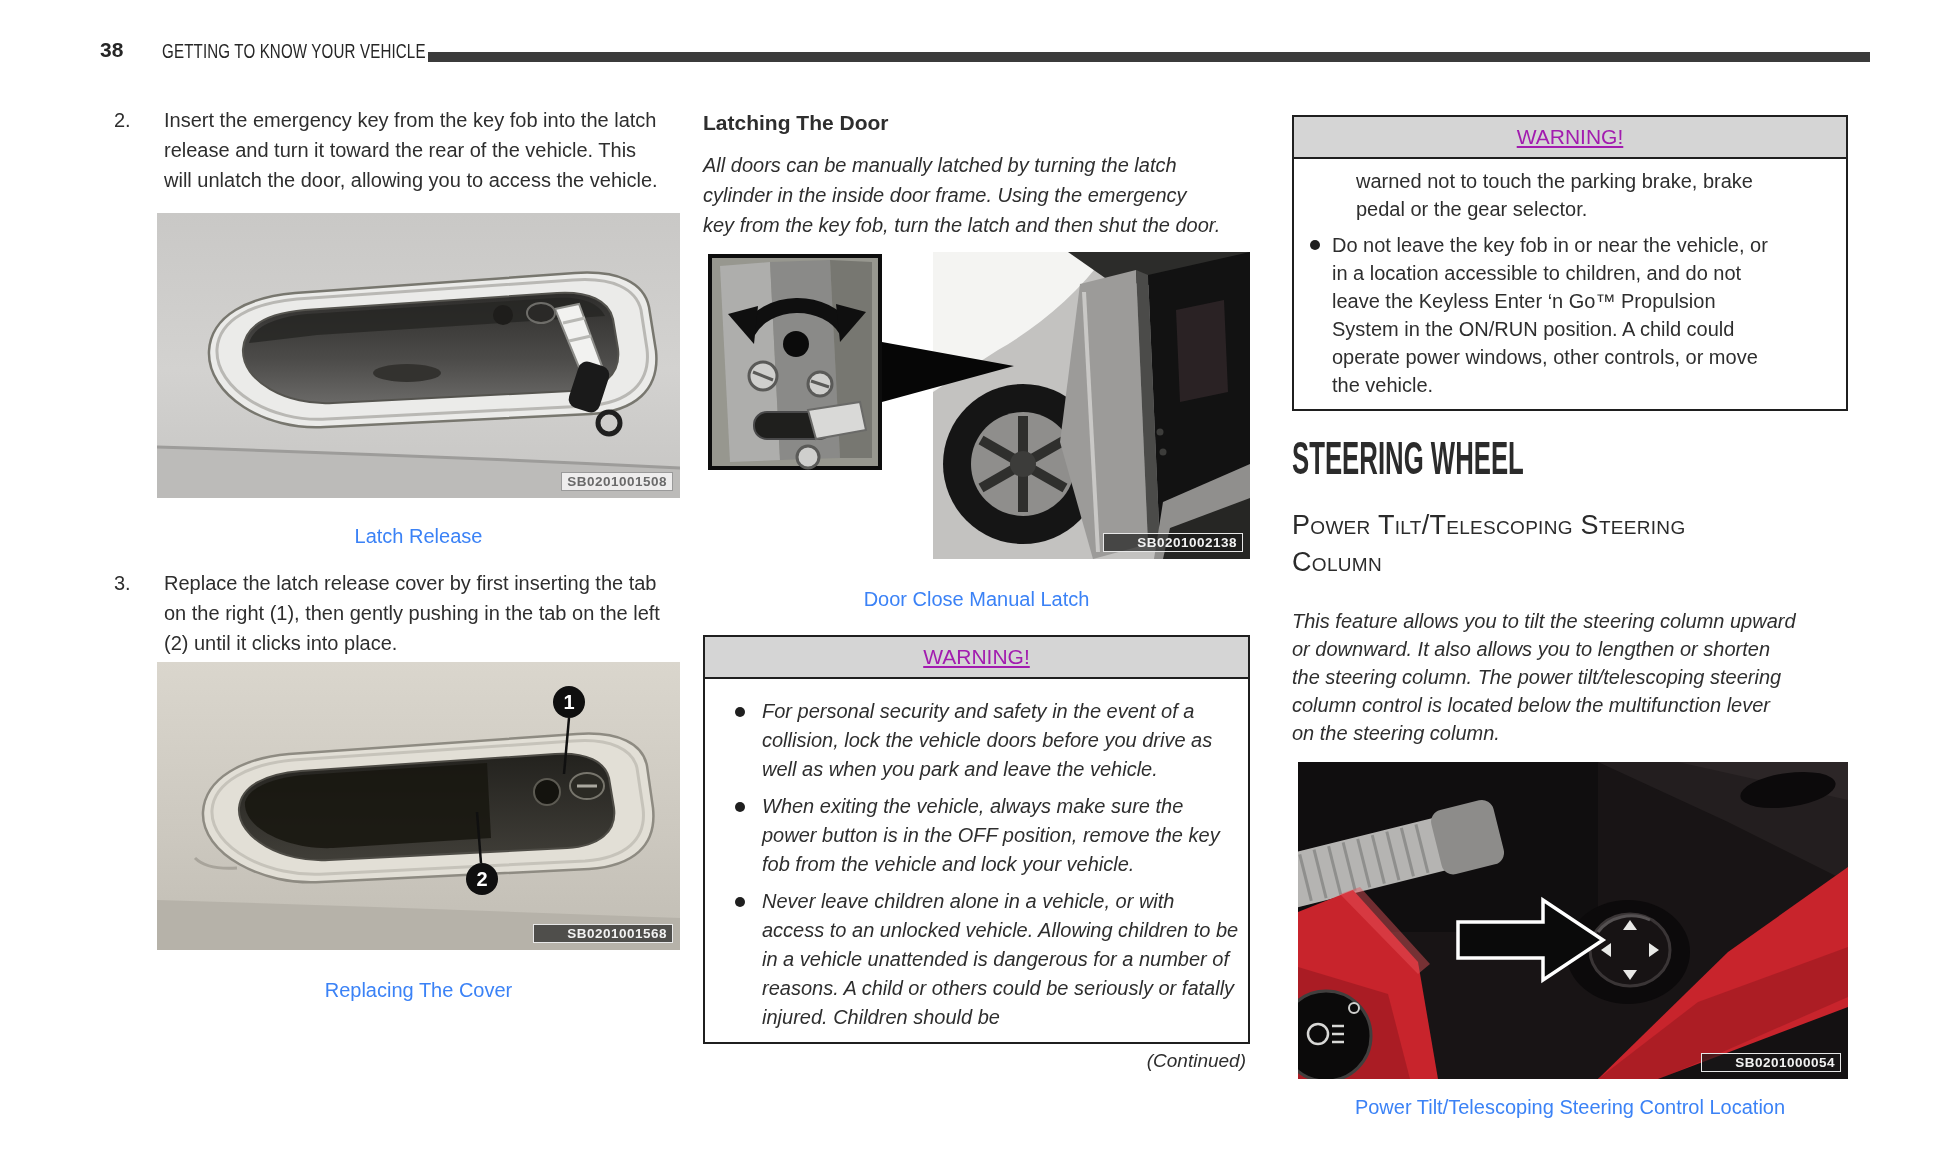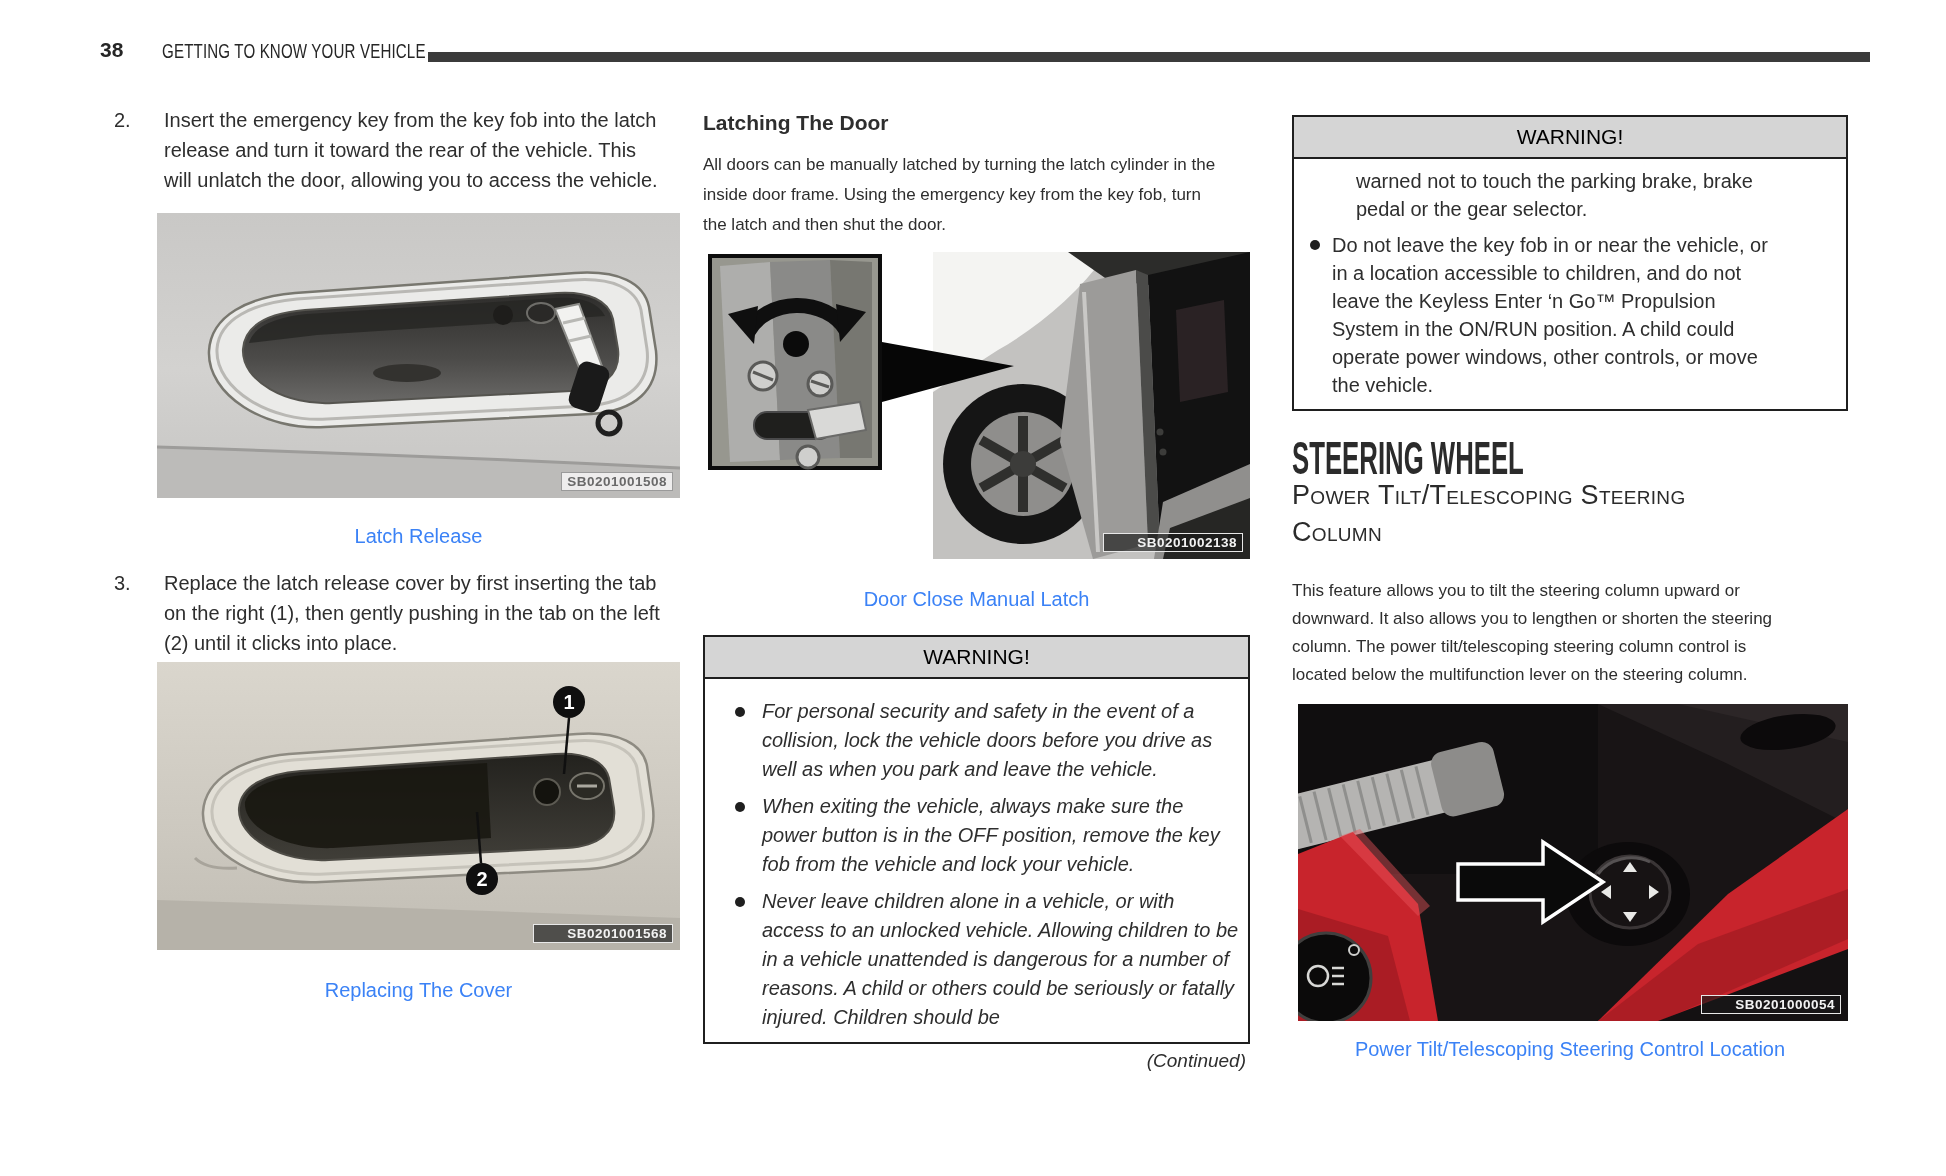--- a/index.html
+++ b/index.html
@@ -14,43 +14,43 @@
   .hdr-rule{position:absolute;left:328px;top:16px;width:1442px;height:10px;background:#3b3b3b;}
   
   .col{position:absolute;top:105px;}
   .col1{left:110px;width:572px;}
   .col2{left:703px;width:547px;}
   .col3{left:1292px;width:556px;}
   
   .step{display:flex;font-size:20px;line-height:30px;}
   .step-num{flex:none;width:50px;padding-left:4px;}
   .step-txt{flex:1;max-width:505px;}
-  .para{font-size:17px;line-height:30px;}
+  .para{font-size:20px;line-height:30px;font-style:italic;}
   .h2{font-size:21px;font-weight:bold;line-height:26px;margin-top:5px;}
   .caption{font-size:20px;line-height:24px;text-align:center;color:#3b82f6;}
   .continued{font-size:19px;font-style:italic;text-align:right;margin-top:6px;padding-right:4px;}
   
   .warnbox{border:2px solid #1f1f1f;}
   .warn-head{background:#d5d5d5;border-bottom:2px solid #1f1f1f;text-align:center;
-             font-size:21px;line-height:26px;padding:7px 0;color:#000000;}
+             font-size:21px;line-height:26px;padding:7px 0;color:#a21caf;text-decoration:underline;}
   .warn-body{padding:18px 8px 10px 0;}
   .wbullet{position:relative;font-size:20px;line-height:29px;margin-top:8px;}
   .wbullet:first-child{margin-top:0;}
   .col2 .wbullet{padding-left:57px;max-width:484px;font-style:italic;}
   .col2 .wbullet::before{content:"";position:absolute;left:30px;top:10px;width:10px;height:10px;
                          border-radius:50%;background:#1f1f1f;}
   .col3 .warn-body{padding:8px 10px 10px 0;}
   .col3 .warn-intro{font-size:20px;line-height:28px;padding-left:62px;max-width:440px;}
   .col3 .wbullet{font-size:20px;line-height:28px;padding-left:38px;max-width:445px;margin-top:8px;}
   .col3 .wbullet::before{content:"";position:absolute;left:16px;top:9px;width:10px;height:10px;
                          border-radius:50%;background:#1f1f1f;}
   
   .h1-steering{margin-top:28px;font-size:46px;line-height:38px;font-weight:bold;color:#2b2b2b;
                transform:scaleX(.56);transform-origin:left center;white-space:nowrap;letter-spacing:0;}
-  .h2-sub{font-size:27px;line-height:37px;font-variant:small-caps;color:#2b2b2b;
+  .h2-sub{margin-top:30px;font-size:27px;line-height:37px;font-variant:small-caps;color:#2b2b2b;
           letter-spacing:.3px;}
   .col3 .para{margin-top:26px;max-width:505px;line-height:28px;}
   
   .figure{position:relative;}
   .figure svg{display:block;}
   .fig-code{position:absolute;right:7px;bottom:7px;font-size:13.5px;line-height:17px;
             padding:0 5px;letter-spacing:.5px;font-weight:bold;}
   .code-light{background:rgba(250,250,250,.8);color:#6a6a6a;border:1px solid #9a9a9a;}
   .code-dark{background:rgba(25,25,25,.65);color:#f2f2f2;border:1px solid #e8e8e8;padding-left:33px;}
 </style>

